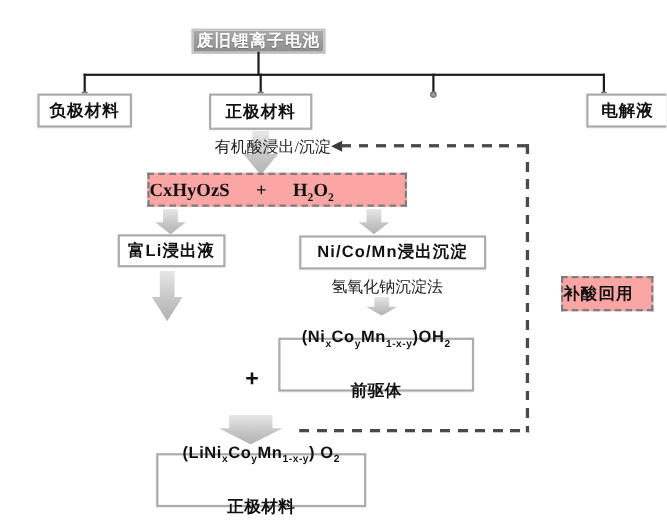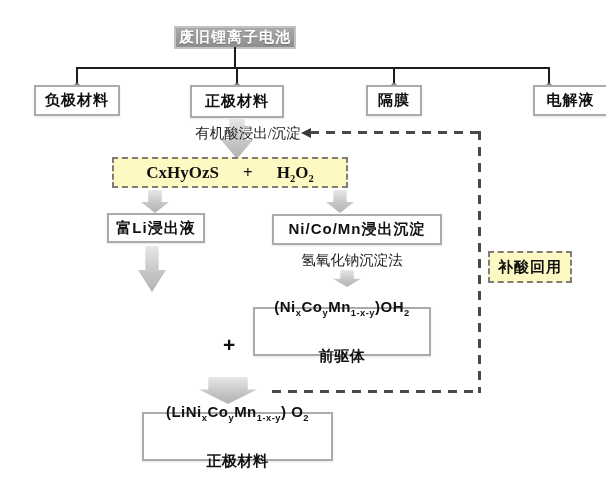--- a/index.html
+++ b/index.html
@@ -39,23 +39,23 @@
   .dash-h{position:absolute;height:3px;
     background:repeating-linear-gradient(90deg,#4a4a4a 0 9px,transparent 9px 16px);}
   .dash-v{position:absolute;width:3px;
     background:repeating-linear-gradient(180deg,#4a4a4a 0 9px,transparent 9px 16px);}
   .dash-arrowhead-left{
     position:absolute;width:0;height:0;
     border-top:5px solid transparent;border-bottom:5px solid transparent;
     border-right:10px solid #3a3a3a;
   }
   .dashed-box{
-    position:absolute;background:#fef9c3;border:2px dashed #7d7d7d;
-    display:flex;align-items:center;justify-content:center;
-    box-sizing:border-box;white-space:nowrap;
+    position:absolute;background:#fca5a5;border:2px dashed #7d7d7d;
+    display:flex;align-items:center;justify-content:flex-start;
+    box-sizing:border-box;white-space:nowrap;margin-left:22px;
   }
   .reagents{gap:24px;font-family:"Liberation Serif","DejaVu Serif",serif;
     font-weight:700;font-size:17px;color:#111;}
   .side-label{
     position:absolute;z-index:3;
     font-family:"Liberation Serif","DejaVu Serif",serif;
     font-size:14.5px;color:#222;white-space:nowrap;text-align:center;
   }
   .two-line{flex-direction:column;line-height:1.35;letter-spacing:0.5px;gap:29px;}
   .plus-sign{position:absolute;font-weight:700;font-size:21px;color:#111;}
@@ -81,23 +81,20 @@
   <div class="dot" style="left:74px;top:83px;"></div>
   <div class="dot" style="left:234px;top:83px;"></div>
   <div class="dot" style="left:391px;top:83px;"></div>
   <div class="dot" style="left:546px;top:83px;"></div>
 
   <div class="nbox" style="left:34px;top:85px;width:86px;height:31px;">
     <span>负极材料</span>
   </div>
   <div class="nbox" style="left:190px;top:85px;width:94px;height:33px;">
     <span>正极材料</span>
-  </div>
-  <div class="nbox" style="left:366px;top:85px;width:56px;height:31px;">
-    <span>隔膜</span>
   </div>
   <div class="nbox" style="left:533px;top:85px;width:75px;height:31px;">
     <span>电解液</span>
   </div>
 
   <div class="barrow arrow-slim z1" style="left:221px;top:119px;width:32px;height:40px;"></div>
   <div class="side-label" style="left:188px;top:124px;width:120px;">有机酸浸出/沉淀</div>
 
   <div class="dash-arrowhead-left" style="left:301px;top:128px;"></div>
   <div class="dash-h" style="left:310px;top:131px;width:170px;"></div>

